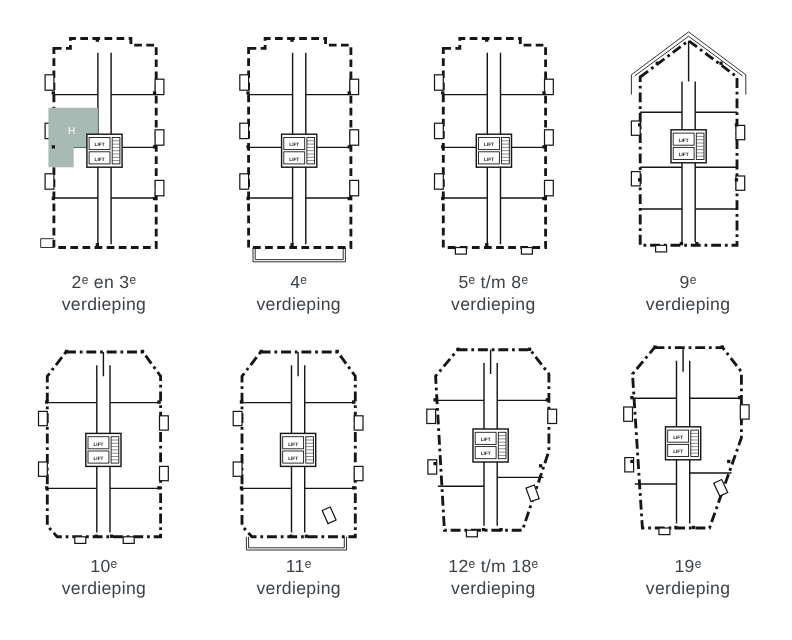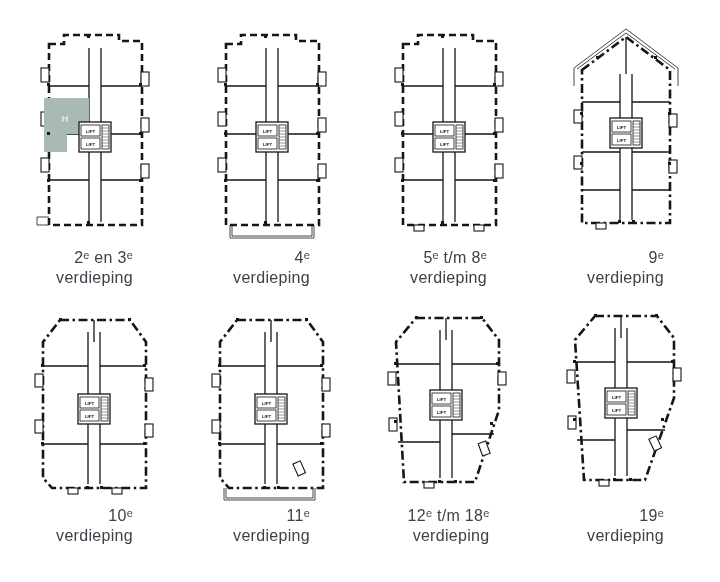--- a/index.html
+++ b/index.html
@@ -1,19 +1,19 @@
 <!DOCTYPE html>
 <html><head>
 <meta charset="utf-8">
 <style>
   html,body{margin:0;padding:0;background:#ffffff;}
   body{width:720px;height:582px;font-family:"Liberation Sans","DejaVu Sans",sans-serif;}
   .grid{display:grid;grid-template-columns:repeat(4,1fr);row-gap:14px;padding:22px 6px 0 6px;}
   figure.plan{margin:0;display:flex;flex-direction:column;align-items:center;}
-  figcaption{margin-top:4px;text-align:right;font-size:16px;line-height:1.25;
+  figcaption{margin-top:4px;text-align:center;font-size:16px;line-height:1.25;
              color:#3c4247;letter-spacing:0.3px;font-weight:400;}
   figcaption span{display:block;}
   svg .outline{fill:none;stroke:#161616;stroke-width:2.6;}
   svg .dash{stroke-dasharray:7 4;}
   svg .dashdot{stroke-dasharray:9 3.5 2.5 3.5;}
   svg .wall{fill:none;stroke:#161616;stroke-width:1.3;}
   svg .thin{fill:none;stroke:#161616;stroke-width:0.8;}
   svg .tab{fill:#ffffff;stroke:#161616;stroke-width:1.1;}
   svg .col{fill:#161616;}
   svg .core{fill:#ffffff;stroke:#161616;stroke-width:1.3;}

